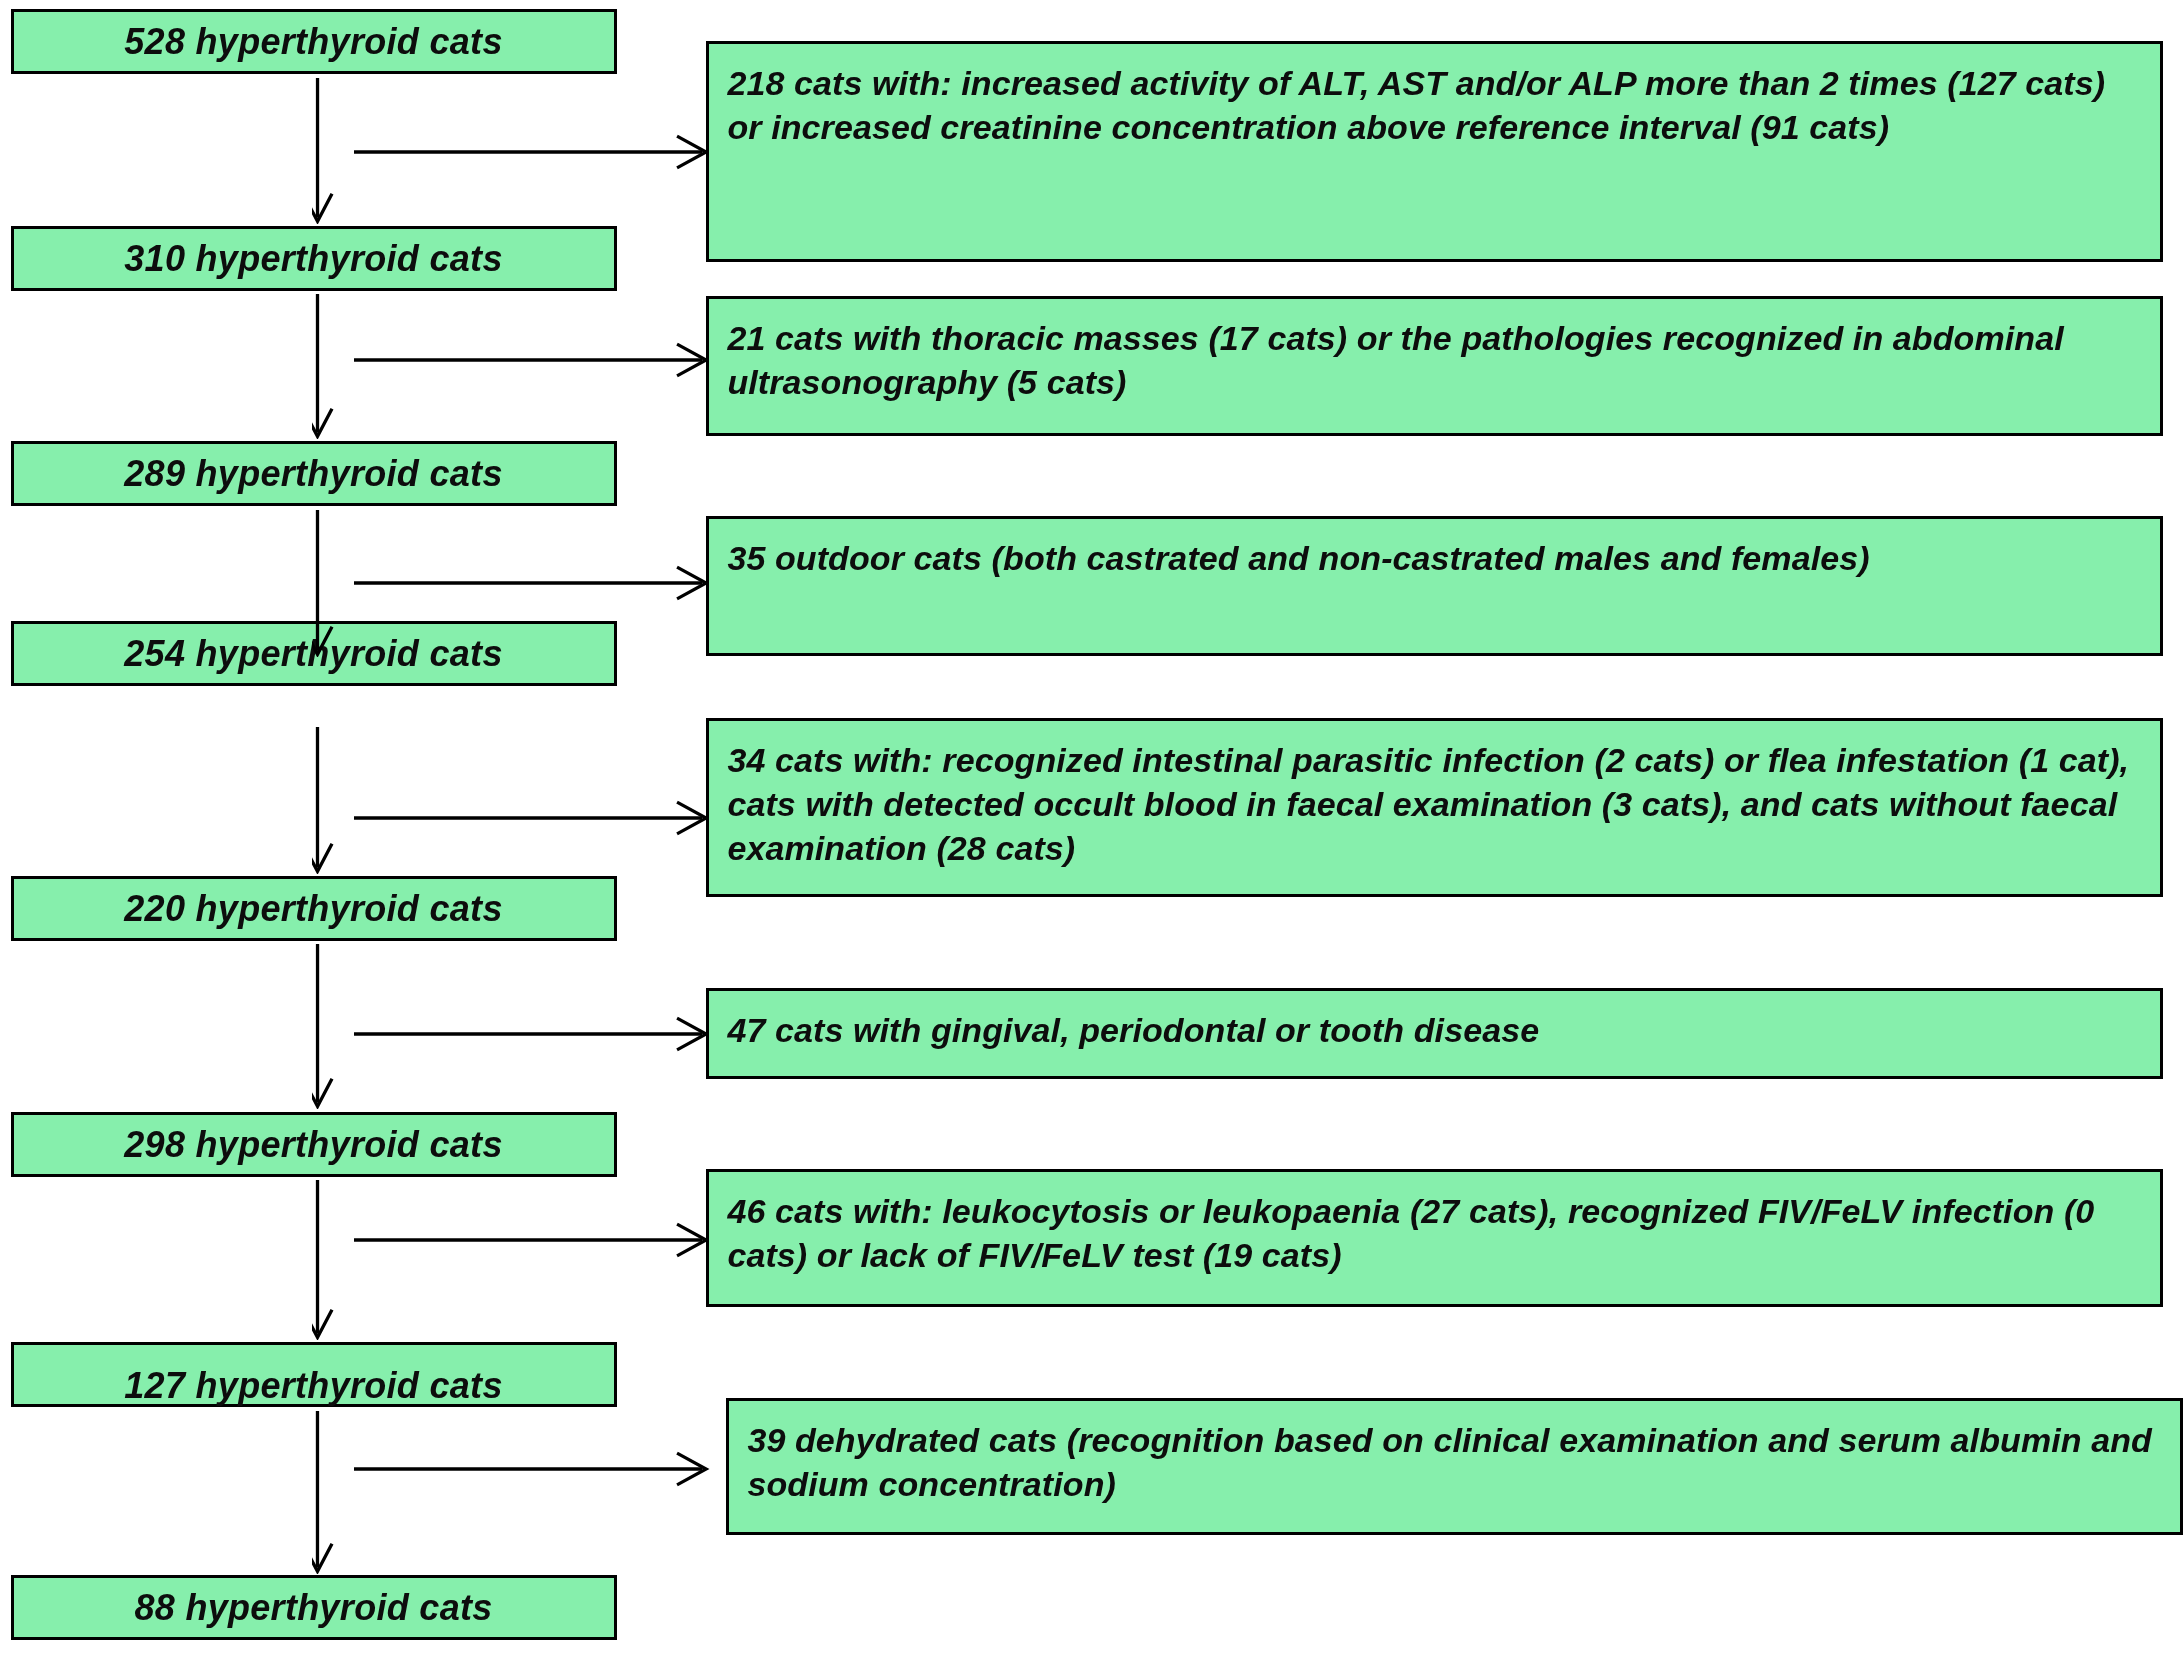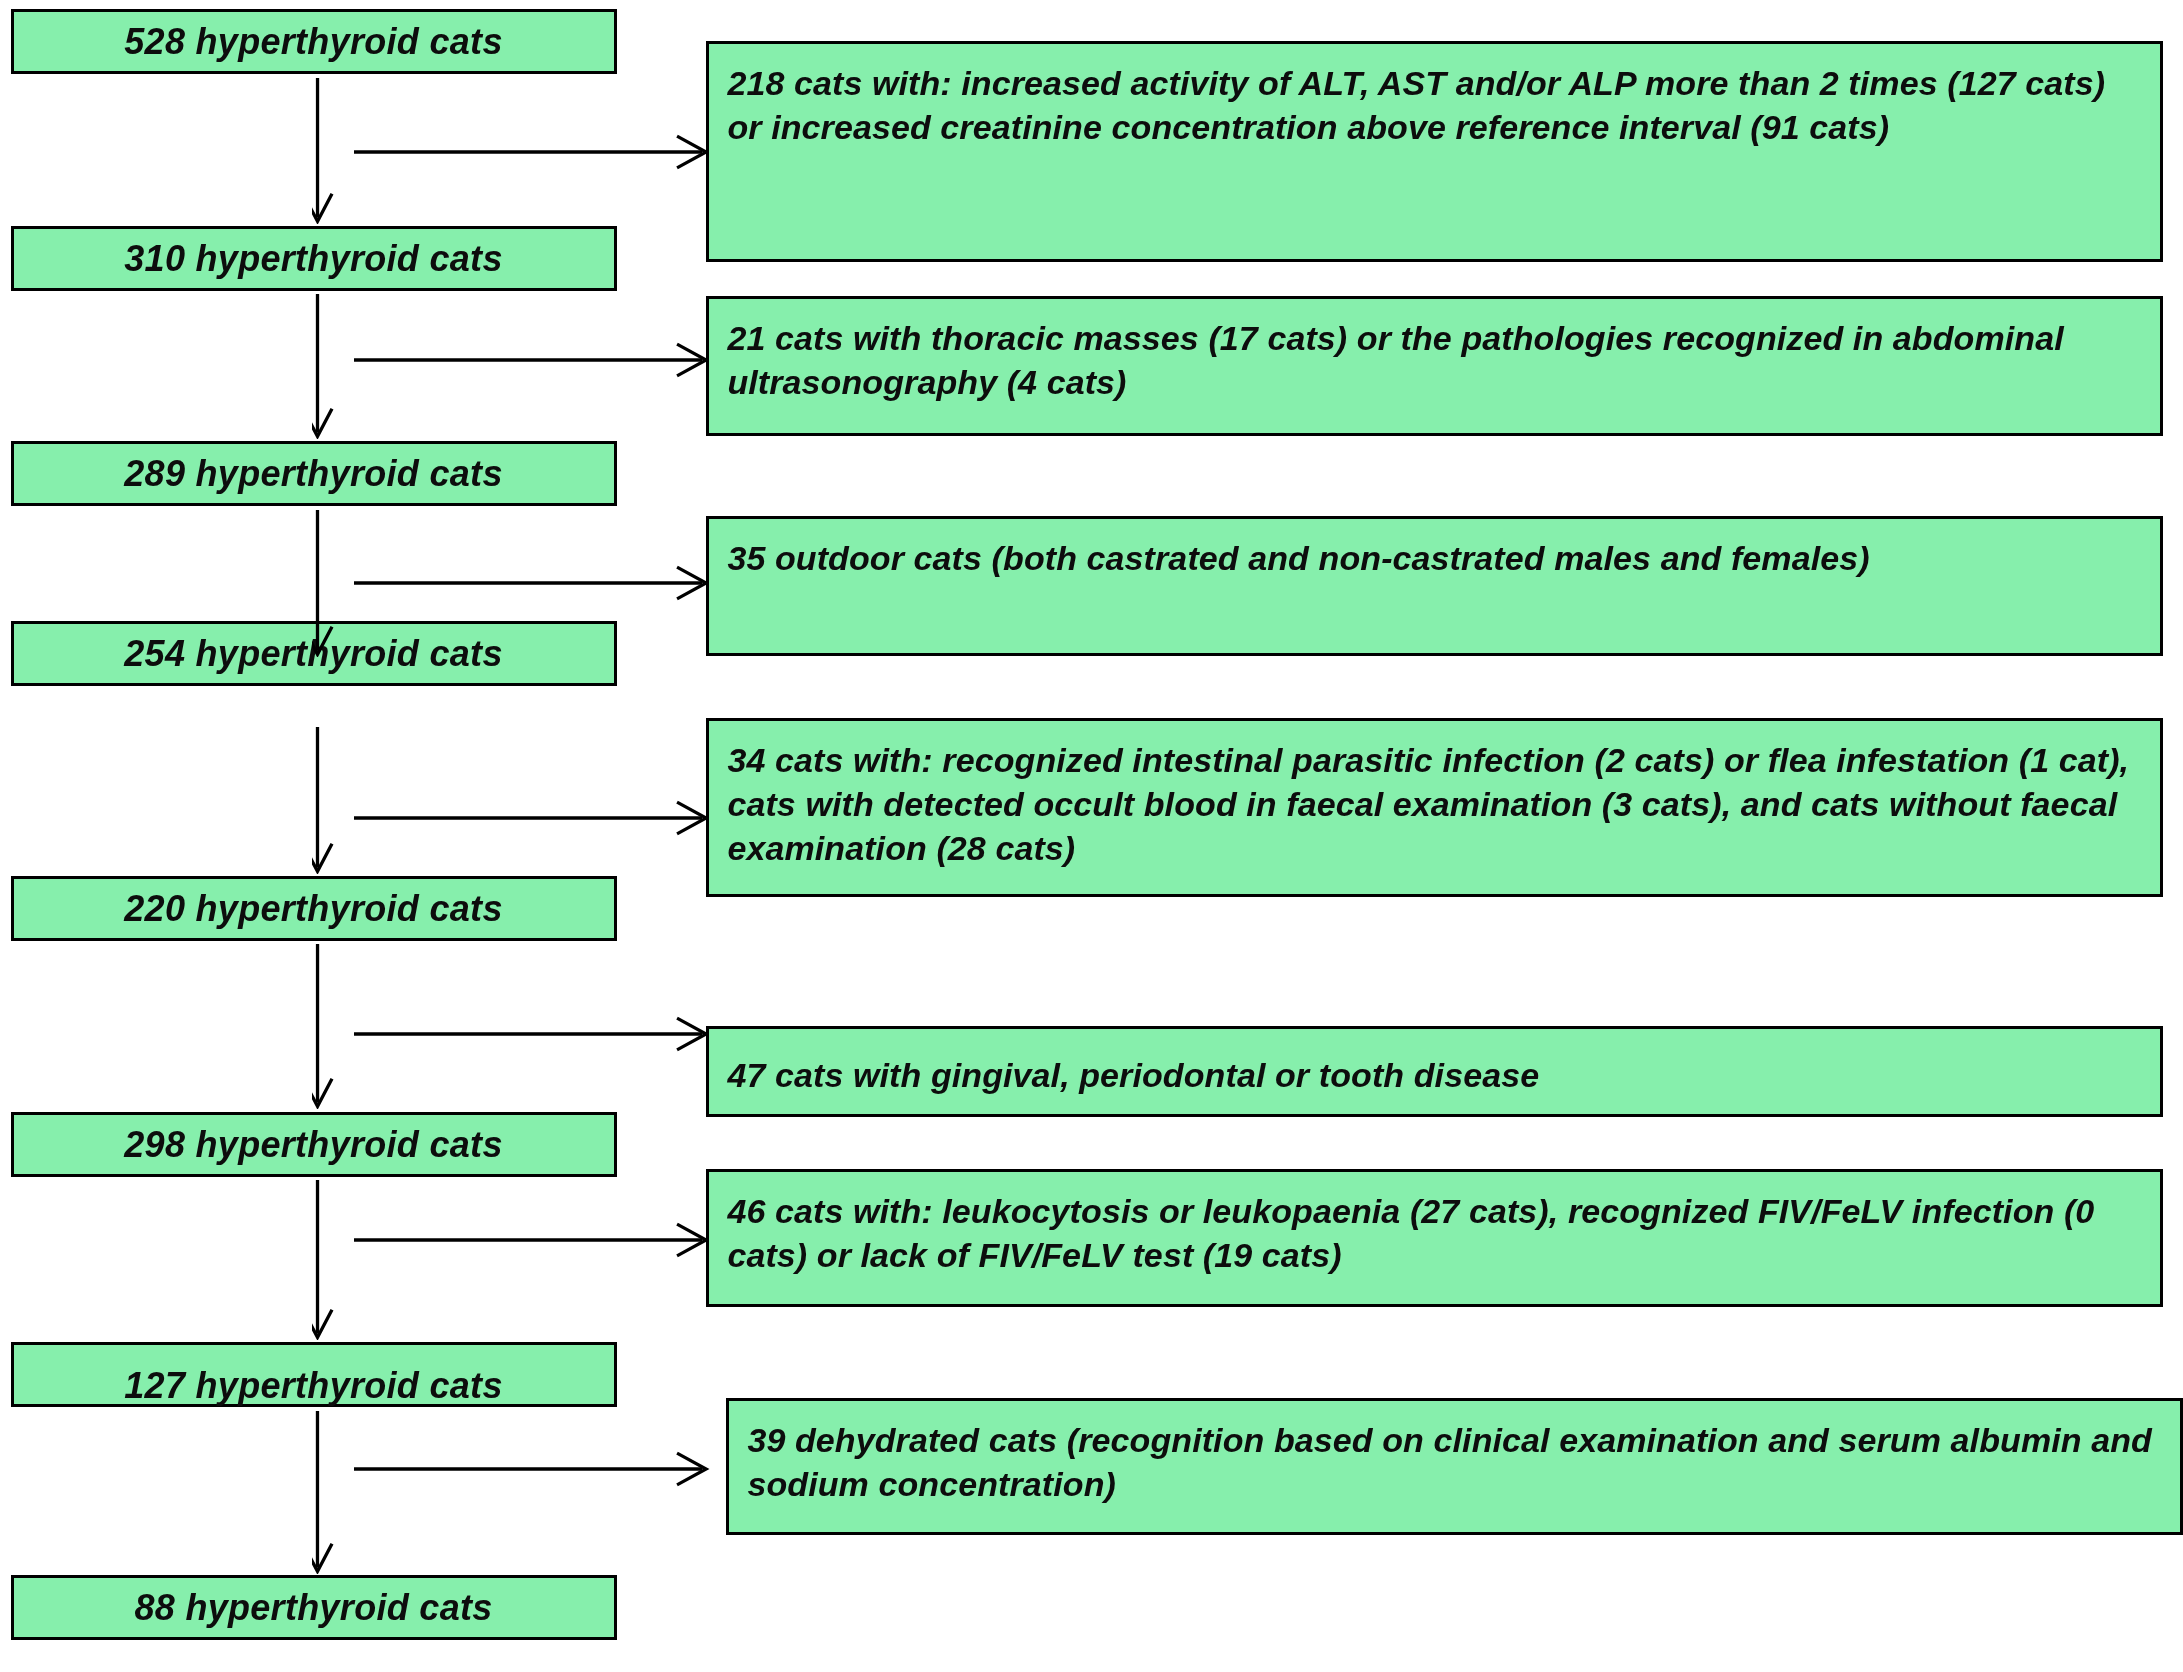--- a/index.html
+++ b/index.html
@@ -209,32 +209,32 @@
       <line x1="0" y1="30" x2="528" y2="30" stroke="#000" stroke-width="5"></line>
       <polyline points="490,6 534,30 490,54" fill="none" stroke="#000" stroke-width="5"></polyline>
     </svg>
   </div>
 
   <div class="box exclusion-box" style="top:41px; height:221px;">
     <div class="exclusion-text">218 cats with: increased activity of ALT, AST and/or ALP more than 2 times (127 cats) or increased creatinine concentration above reference interval (91 cats)</div>
   </div>
 
   <div class="box exclusion-box" style="top:296px; height:140px;">
-    <div class="exclusion-text">21 cats with thoracic masses (17 cats) or the pathologies recognized in abdominal ultrasonography (4 cats)</div>
+    <div class="exclusion-text">21 cats with thoracic masses (17 cats) or the pathologies recognized in abdominal ultrasonography (5 cats)</div>
   </div>
 
   <div class="box exclusion-box" style="top:516px; height:140px;">
     <div class="exclusion-text">35 outdoor cats (both castrated and non-castrated males and females)</div>
   </div>
 
   <div class="box exclusion-box" style="top:718px; height:179px;">
     <div class="exclusion-text">34 cats with: recognized intestinal parasitic infection (2 cats) or flea infestation (1 cat), cats with detected occult blood in faecal examination (3 cats), and cats without faecal examination (28 cats)</div>
   </div>
 
-  <div class="box exclusion-box" style="top:1026px; height:91px; align-items:flex-end;">
+  <div class="box exclusion-box" style="top:988px; height:91px; align-items:flex-start;">
     <div class="exclusion-text">47 cats with gingival, periodontal or tooth disease</div>
   </div>
 
   <div class="box exclusion-box" style="top:1169px; height:138px;">
     <div class="exclusion-text">46 cats with: leukocytosis or leukopaenia (27 cats), recognized FIV/FeLV infection (0 cats) or lack of FIV/FeLV test (19 cats)</div>
   </div>
 
   <div class="box exclusion-box" style="top:1398px; height:137px;margin-left:20px;">
     <div class="exclusion-text">39 dehydrated cats (recognition based on clinical examination and serum albumin and sodium concentration)</div>
   </div>

